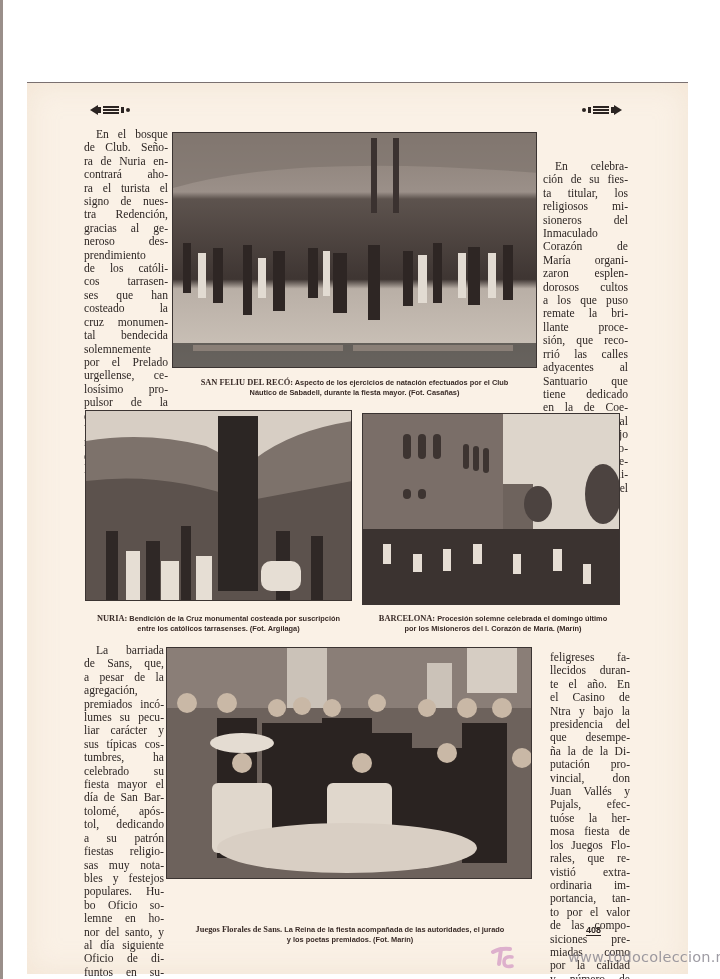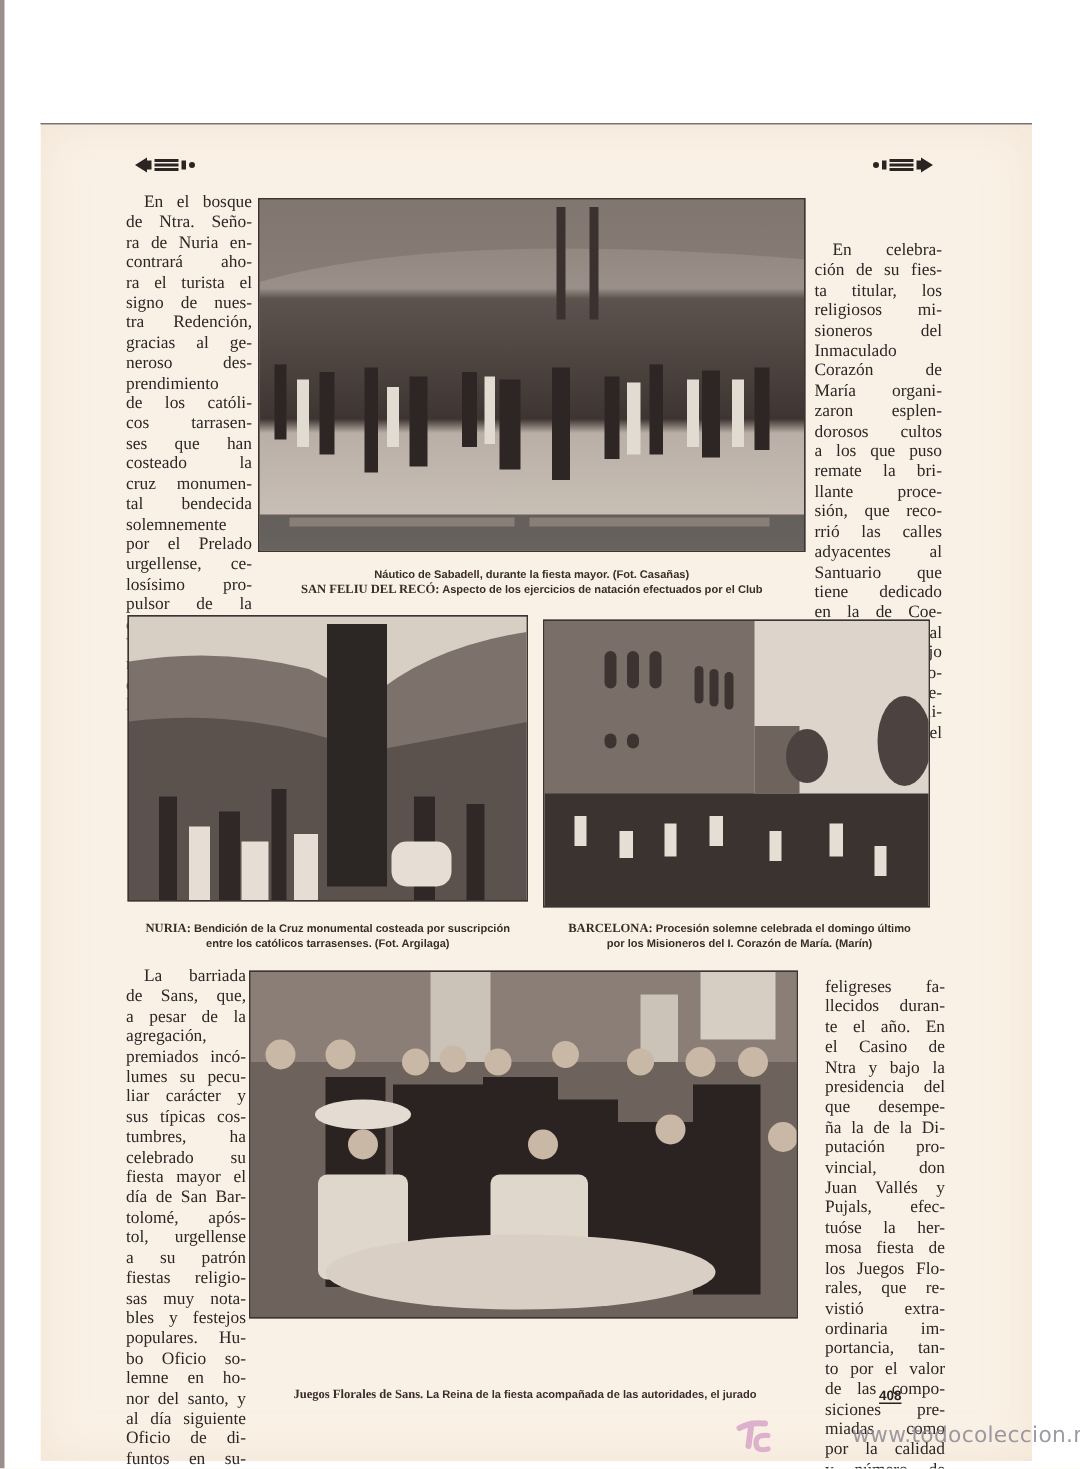--- a/index.html
+++ b/index.html
@@ -75,21 +75,21 @@
     <rect x="13" y="3" width="16" height="2" fill="#2b2422"></rect>
     <rect x="13" y="6" width="16" height="2" fill="#2b2422"></rect>
     <rect x="13" y="9" width="16" height="2" fill="#2b2422"></rect>
     <rect x="31" y="4" width="3" height="6" fill="#2b2422"></rect>
     <path d="M42 7 L34 2 L34 12 Z" fill="#2b2422"></path>
   </svg>
 </div>
 
 <div class="col-text" style="left:84px; top:128px; width:84px;">
   <span class="line indent">En el bosque</span>
-  <span class="line">de Ntra. Seño-</span>
+  <span class="line">de Club. Seño-</span>
   <span class="line">ra de Nuria en-</span>
   <span class="line">contrará aho-</span>
   <span class="line">ra el turista el</span>
   <span class="line">signo de nues-</span>
   <span class="line">tra Redención,</span>
   <span class="line">gracias al ge-</span>
   <span class="line">neroso des-</span>
   <span class="line">prendimiento</span>
   <span class="line">de los católi-</span>
   <span class="line">cos tarrasen-</span>
@@ -175,22 +175,22 @@
   <span class="line">llo la Celestial</span>
   <span class="line">Señora, bajo</span>
   <span class="line">aquella advo-</span>
   <span class="line">cación. Nume-</span>
   <span class="line">rosísimo públi-</span>
   <span class="line">co presenció el</span>
   <span class="line last">religioso acto.</span>
 </div>
 
 <div class="caption" style="left:172px; top:378px; width:365px;">
+  <div><span class="cap-lead">SAN FELIU DEL RECÓ:</span> <span>Aspecto de los ejercicios de natación efectuados por el Club</span></div>
   <div>Náutico de Sabadell, durante la fiesta mayor. (Fot. Casañas)</div>
-  <div><span class="cap-lead">SAN FELIU DEL RECÓ:</span> <span>Aspecto de los ejercicios de natación efectuados por el Club</span></div>
 </div>
 
 <div class="photo" style="left:85px; top:410px; width:267px; height:191px;">
   <svg width="267" height="191" viewBox="0 0 267 191" preserveAspectRatio="none">
     <rect width="267" height="191" fill="#d7cec4"></rect>
     <path d="M0 30 Q60 20 120 35 L160 55 Q200 20 267 10 L267 191 L0 191 Z" fill="#7d726b"></path>
     <path d="M0 70 Q80 60 160 90 L267 70 L267 191 L0 191 Z" fill="#5c524d"></path>
     <rect x="132" y="5" width="40" height="175" fill="#2c2624"></rect>
     <g fill="#2f2826">
       <rect x="20" y="120" width="12" height="70"></rect>
@@ -255,21 +255,21 @@
   <span class="line">agregación,</span>
   <span class="line">premiados incó-</span>
   <span class="line">lumes su pecu-</span>
   <span class="line">liar carácter y</span>
   <span class="line">sus típicas cos-</span>
   <span class="line">tumbres, ha</span>
   <span class="line">celebrado su</span>
   <span class="line">fiesta mayor el</span>
   <span class="line">día de San Bar-</span>
   <span class="line">tolomé, após-</span>
-  <span class="line">tol, urgellense</span>
+  <span class="line">tol, dedicando</span>
   <span class="line">a su patrón</span>
   <span class="line">fiestas religio-</span>
   <span class="line">sas muy nota-</span>
   <span class="line">bles y festejos</span>
   <span class="line">populares. Hu-</span>
   <span class="line">bo Oficio so-</span>
   <span class="line">lemne en ho-</span>
   <span class="line">nor del santo, y</span>
   <span class="line">al día siguiente</span>
   <span class="line">Oficio de di-</span>
@@ -338,20 +338,21 @@
   <span class="line">de las compo-</span>
   <span class="line">siciones pre-</span>
   <span class="line">miadas como</span>
   <span class="line">por la calidad</span>
   <span class="line">y número de</span>
 
 </div>
 
 <div class="caption" style="left:160px; top:925px; width:380px;">
   <div><span class="cap-lead">Juegos Florales de Sans.</span> <span>La Reina de la fiesta acompañada de las autoridades, el jurado</span></div>
+  <div>y los poetas premiados. (Fot. Marín)</div>
 </div>
 
 <div class="page-number">408</div>
 
 <div class="watermark">
   <svg width="26" height="26" viewBox="0 0 26 26">
     <path d="M3 8 Q10 4 20 5" stroke="#d9a6c9" stroke-width="4" fill="none" stroke-linecap="round"></path>
     <path d="M11 5 L9 20" stroke="#d9a6c9" stroke-width="4" fill="none" stroke-linecap="round"></path>
     <path d="M22 13 Q14 12 14 18 Q14 24 22 22" stroke="#d9a6c9" stroke-width="3.5" fill="none" stroke-linecap="round"></path>
   </svg>

